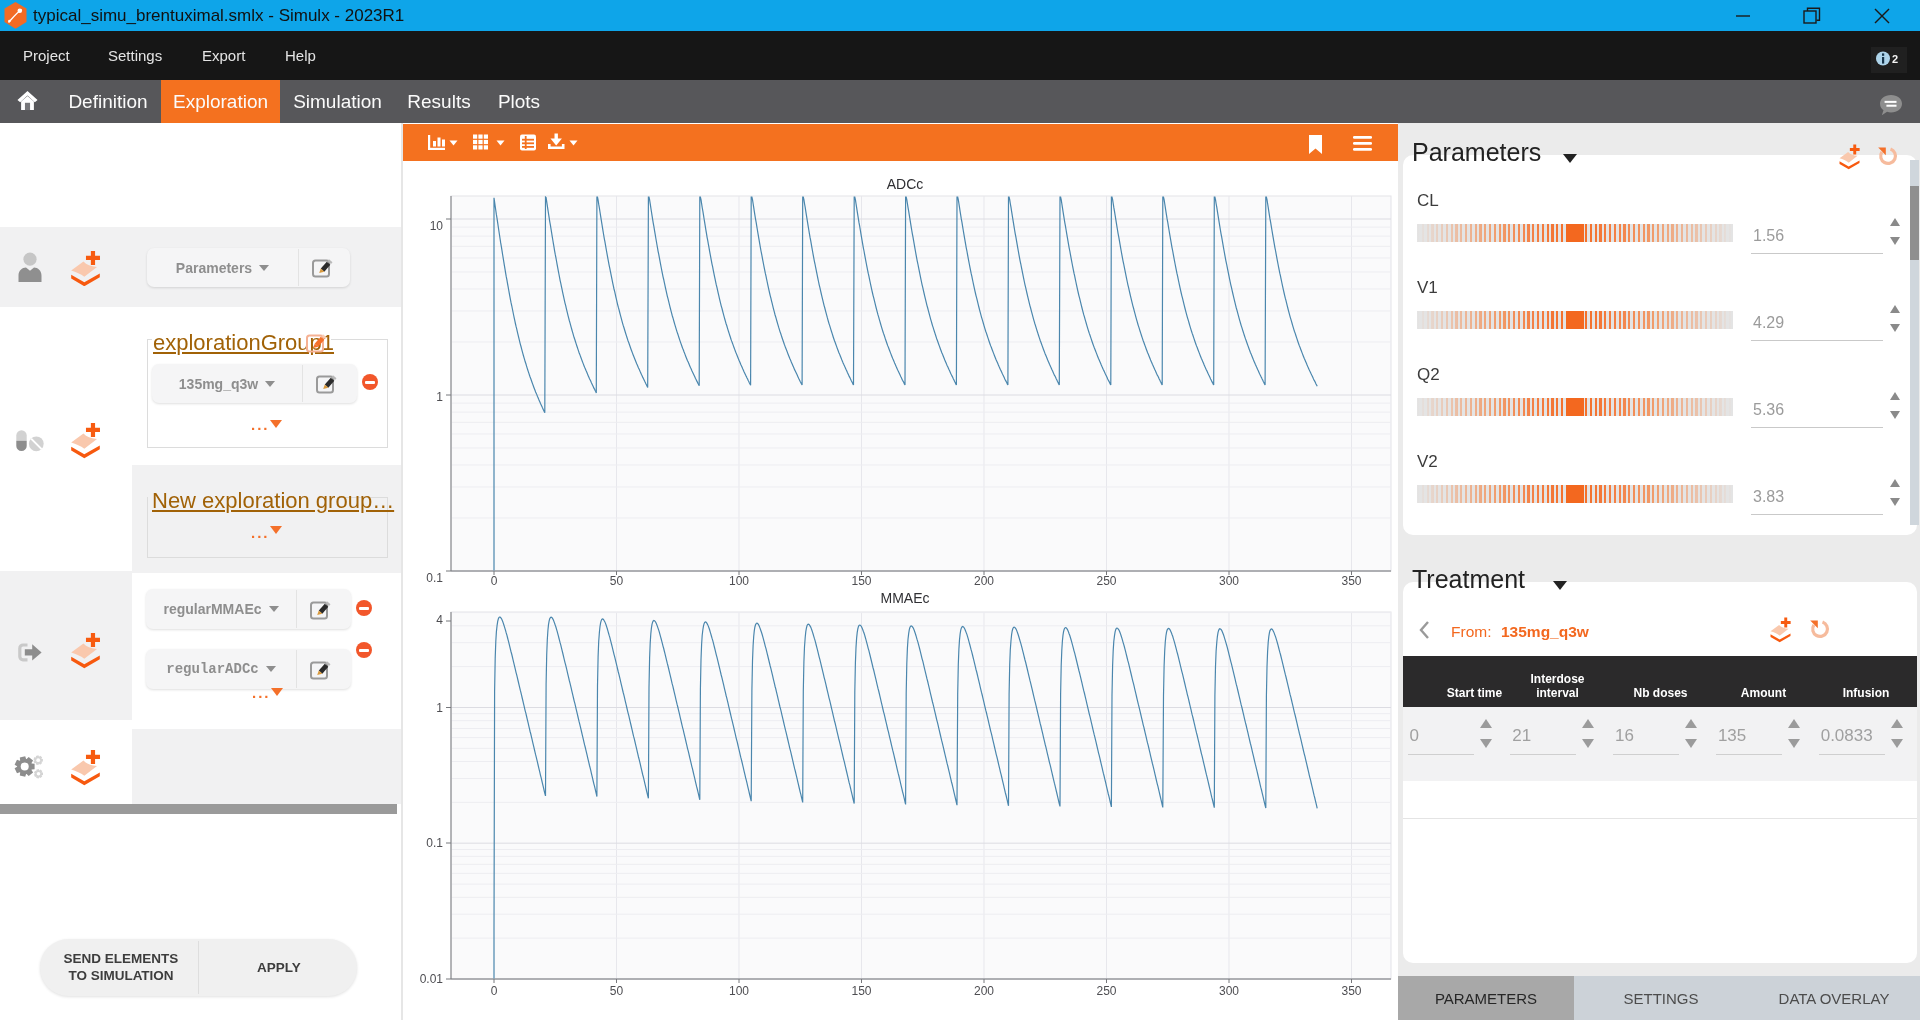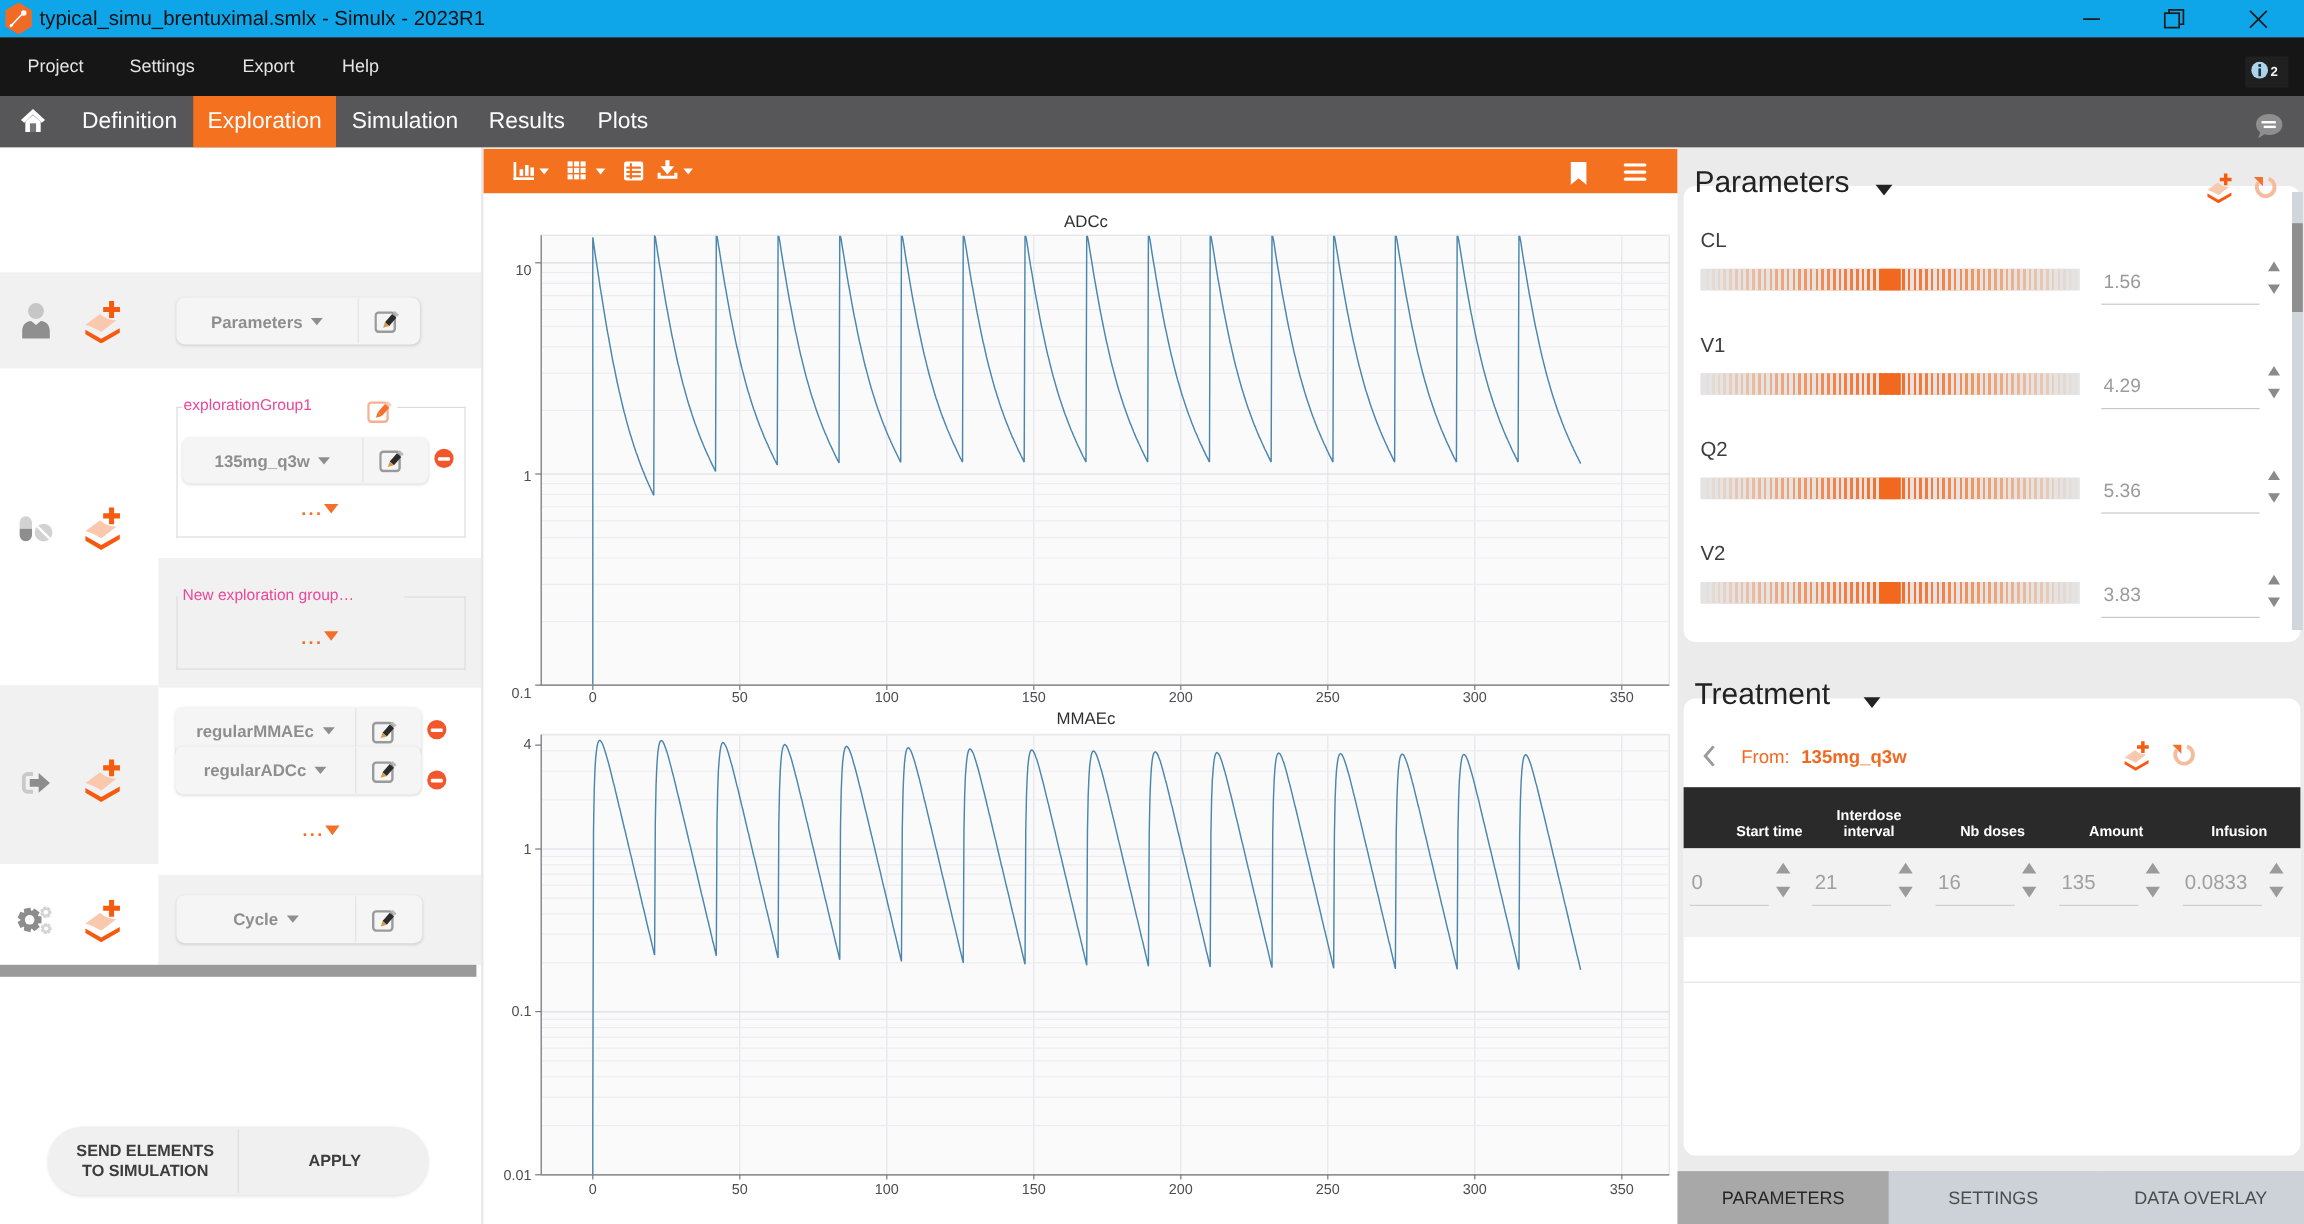--- a/index.html
+++ b/index.html
@@ -18,21 +18,21 @@
 .tab.active { background:#f4711f; }
 
 #sidebar { position:absolute; left:0; top:123px; width:401px; height:897px; background:#fff; }
 #sidebar .band { position:absolute; background:#f1f1f2; }
 .sbtn { position:absolute; background:#f5f5f6; border-radius:7px; box-shadow:0 1px 2.5px rgba(0,0,0,0.13); }
 .sbtn .lbl { position:absolute; left:0; top:0; bottom:0; display:flex; align-items:center; justify-content:center;
   font-weight:bold; font-size:14px; color:#8e8e8e; }
 .sbtn .sep { position:absolute; top:1px; bottom:1px; width:1px; background:#e3e3e3; }
 .caret { display:inline-block; width:0; height:0; border-left:5px solid transparent; border-right:5px solid transparent; border-top:6px solid #8e8e8e; margin-left:7px; }
 .fieldset { position:absolute; border:1px solid #dcdcdc; }
-.legend { position:absolute; font-size:13px; color:#ec4899; background:transparent; }
+.legend { position:absolute; font-size:22px; color:#a16207; background:transparent;text-decoration:underline; }
 .dots { position:absolute; color:#f4702a; font-weight:bold; font-size:15px; letter-spacing:2px; }
 .ocaret { position:absolute; width:0; height:0; border-left:6.5px solid transparent; border-right:6.5px solid transparent; border-top:8px solid #f4702a; }
 .minus { position:absolute; width:16px; height:16px; border-radius:50%; background:#f2572b; }
 .minus:after { content:""; position:absolute; left:3px; top:6.5px; width:10px; height:3px; background:#fff; border-radius:1px; }
 #hscroll { position:absolute; left:0; top:681px; width:397px; height:10px; background:#9a9a9a; }
 #bigbtns { position:absolute; left:40px; top:816px; width:317px; height:57px; background:#f0f0f0; border-radius:29px; box-shadow:0 1px 3px rgba(0,0,0,0.12); }
 #bigbtns .divl { position:absolute; left:158px; top:2px; bottom:2px; width:1px; background:#dedede; }
 #bigbtns .t { position:absolute; font-weight:bold; font-size:13.5px; color:#3d3d3d; text-align:center; line-height:17px; }
 
 #plotarea { position:absolute; left:403px; top:123px; width:995px; height:897px; background:#fff; }
@@ -210,44 +210,34 @@
     <div class="lbl" style="width:150px;">regularMMAEc<span class="caret"></span></div>
     <div class="sep" style="left:150px;"></div>
     <svg class="abs" style="left:164px; top:10px;" width="22" height="21" viewBox="0 0 22 21">
         <rect x="1" y="3.5" width="16" height="16" rx="2.5" fill="none" stroke="#9a9a9a" stroke-width="2"></rect>
         <path d="M8.8 11.6 L14.8 4.7 L18.3 7.8 L12.3 14.7 Z" fill="#2b2b2b"></path>
         <path d="M8.8 11.6 L12.3 14.7 L7.2 16.1 Z" fill="#d99a3e"></path>
         <path d="M15.5 3.9 L17 2.2 L20.5 5.3 L19 7 Z" fill="#b9b9b9"></path>
       </svg>
   </div>
   <div class="minus" style="left:356px; top:477px;"></div>
-  <div class="sbtn" style="left:146px; top:499px; width:205px; height:40px;">
+  <div class="sbtn" style="left:146px; top:526px; width:205px; height:40px;font-family:Liberation Mono, monospace;">
     <div class="lbl" style="width:150px;">regularADCc<span class="caret"></span></div>
     <div class="sep" style="left:150px;"></div>
     <svg class="abs" style="left:164px; top:10px;" width="22" height="21" viewBox="0 0 22 21">
         <rect x="1" y="3.5" width="16" height="16" rx="2.5" fill="none" stroke="#9a9a9a" stroke-width="2"></rect>
         <path d="M8.8 11.6 L14.8 4.7 L18.3 7.8 L12.3 14.7 Z" fill="#2b2b2b"></path>
         <path d="M8.8 11.6 L12.3 14.7 L7.2 16.1 Z" fill="#d99a3e"></path>
         <path d="M15.5 3.9 L17 2.2 L20.5 5.3 L19 7 Z" fill="#b9b9b9"></path>
       </svg>
   </div>
   <div class="minus" style="left:356px; top:519px;"></div>
   <div class="dots" style="left:252px; top:561px;">...</div>
   <div class="ocaret" style="left:271px; top:565px;"></div>
 
-  <div class="sbtn" style="left:147px; top:623px; width:205px; height:40px;">
-    <div class="lbl" style="width:149px;">Cycle<span class="caret"></span></div>
-    <div class="sep" style="left:149px;"></div>
-    <svg class="abs" style="left:163px; top:10px;" width="22" height="21" viewBox="0 0 22 21">
-        <rect x="1" y="3.5" width="16" height="16" rx="2.5" fill="none" stroke="#9a9a9a" stroke-width="2"></rect>
-        <path d="M8.8 11.6 L14.8 4.7 L18.3 7.8 L12.3 14.7 Z" fill="#2b2b2b"></path>
-        <path d="M8.8 11.6 L12.3 14.7 L7.2 16.1 Z" fill="#d99a3e"></path>
-        <path d="M15.5 3.9 L17 2.2 L20.5 5.3 L19 7 Z" fill="#b9b9b9"></path>
-      </svg>
-  </div>
   <div id="hscroll"></div>
   <div id="bigbtns">
     <div class="divl"></div>
     <div class="t" style="left:22px; top:11px; width:118px;">SEND ELEMENTS<br>TO SIMULATION</div>
     <div class="t" style="left:180px; top:20px; width:118px;">APPLY</div>
   </div>
 </div>
 <div class="abs" style="left:401px; top:123px; width:2px; height:897px; background:#e6e6e6;"></div>
 
 <div id="plotarea">

